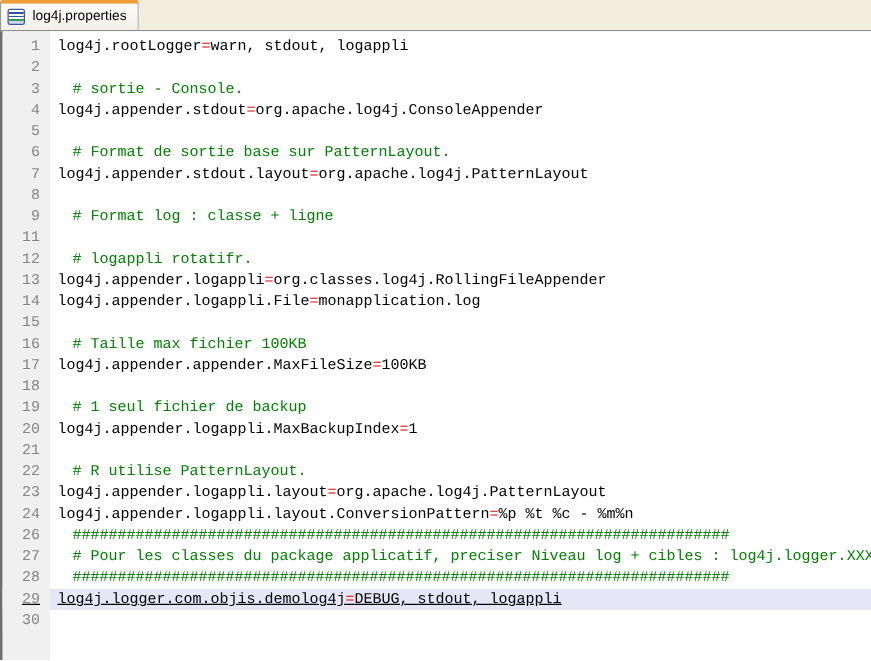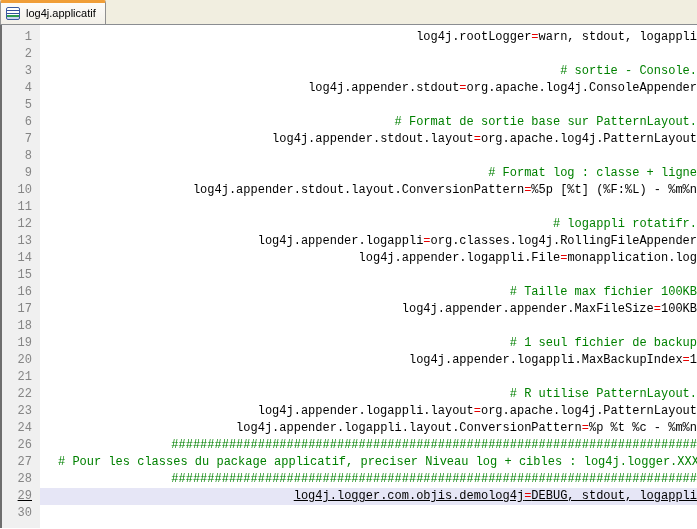--- a/index.html
+++ b/index.html
@@ -78,34 +78,33 @@
     padding-right: 8px;
     color: #858585;
     background: #f0f0f0;
     user-select: none;
   }
   .code {
     flex: 1;
     padding-left: 6px;
     white-space: pre;
     color: #000000;
-    text-align: right;
   }
   .code .comment { color: #008000; margin-left: 12px; }
   .code .key { color: #000000; }
   .code .eq { color: #e60000; }
   .code .val { color: #000000; }
 </style>
 </head>
 <body>
 
 <div class="tabbar">
   <div class="tab">
     <span class="file-icon"></span>
-    <span class="tab-label">log4j.applicatif</span>
+    <span class="tab-label">log4j.properties</span>
   </div>
 </div>
 
 <div class="editor">
   <div class="lines">
       <div class="row">
         <div class="num">1</div>
         <div class="code"><span class="key">log4j.rootLogger</span><span class="eq">=</span><span class="val">warn, stdout, logappli</span></div>
       </div>
       <div class="row">
@@ -134,24 +133,20 @@
       </div>
       <div class="row">
         <div class="num">8</div>
         <div class="code"></div>
       </div>
       <div class="row">
         <div class="num">9</div>
         <div class="code"><span class="comment"># Format log : classe + ligne</span></div>
       </div>
       <div class="row">
-        <div class="num">10</div>
-        <div class="code"><span class="key">log4j.appender.stdout.layout.ConversionPattern</span><span class="eq">=</span><span class="val">%5p [%t] (%F:%L) - %m%n</span></div>
-      </div>
-      <div class="row">
         <div class="num">11</div>
         <div class="code"></div>
       </div>
       <div class="row">
         <div class="num">12</div>
         <div class="code"><span class="comment"># logappli rotatifr.</span></div>
       </div>
       <div class="row">
         <div class="num">13</div>
         <div class="code"><span class="key">log4j.appender.logappli</span><span class="eq">=</span><span class="val">org.classes.log4j.RollingFileAppender</span></div>

